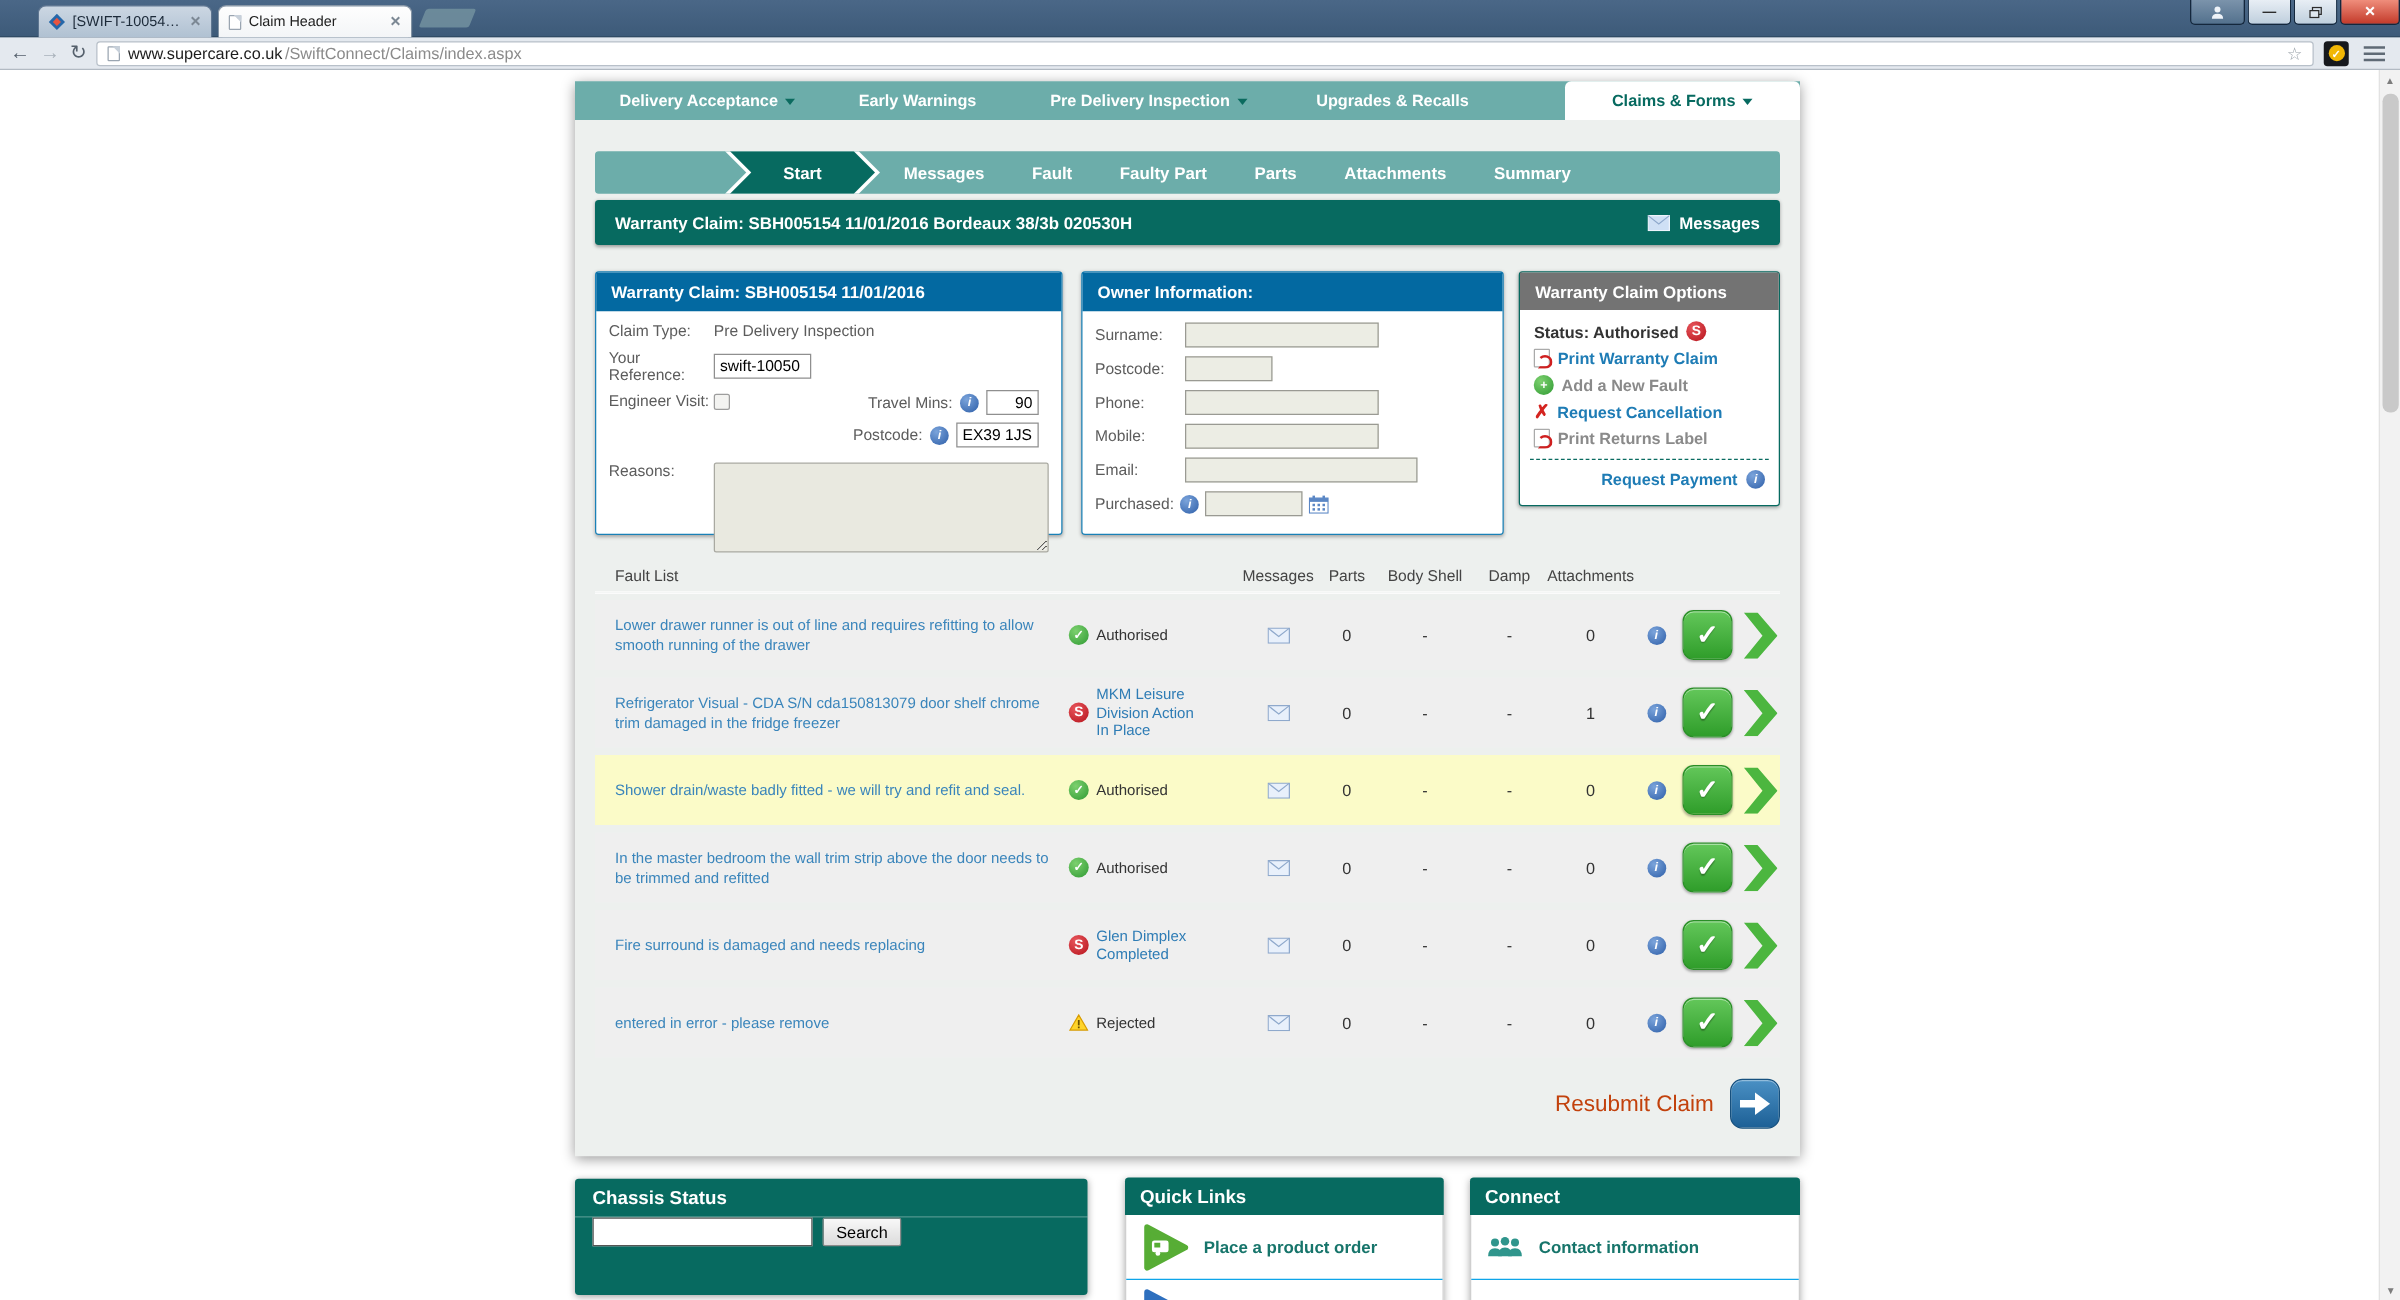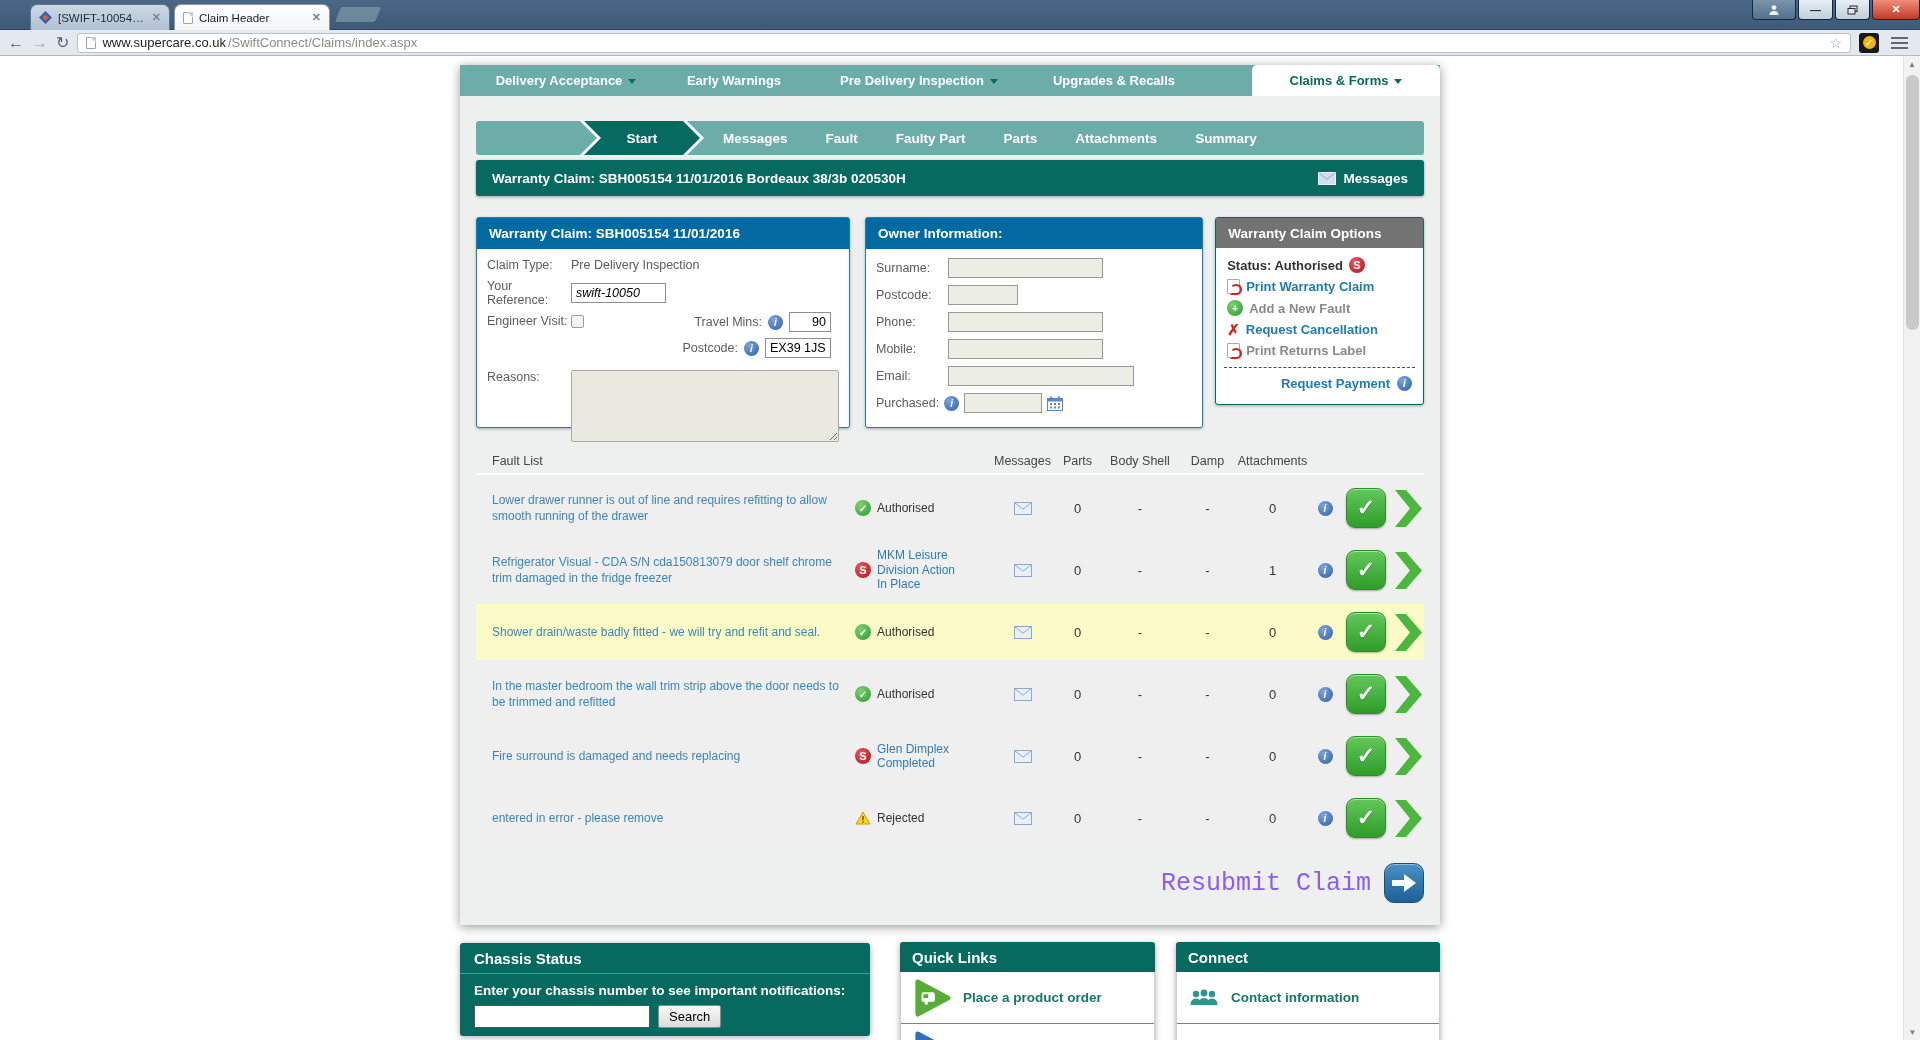--- a/index.html
+++ b/index.html
@@ -106,21 +106,21 @@
   .fstatus.blue .st-text { color:#2e7cb5; }
   .fnum { text-align:center; font-size:13px; color:#333; }
   .fcell { display:flex; align-items:center; justify-content:center; }
   .env-icon { width:18px; height:13px; flex:none; }
   .warn-icon { width:16px; height:14px; flex:none; }
   .check-btn { width:40px; height:40px; border-radius:9px; background:linear-gradient(#63c75a,#2f9d2a); border:1px solid #2a8f27; box-shadow:inset 0 1px 0 rgba(255,255,255,.45), 0 1px 2px rgba(0,0,0,.3); color:#fff; font-size:22px; font-weight:bold; display:flex; align-items:center; justify-content:center; text-shadow:0 1px 1px rgba(0,0,0,.3); }
   .arrow-chev { width:27px; height:37px; flex:none; }
 
   
   #resubmit { display:flex; align-items:center; justify-content:flex-end; gap:13px; margin-top:15px; height:44px; }
-  #resubmit .txt { color:#8b5cf6; font-size:25px;font-family:Liberation Mono, monospace; }
+  #resubmit .txt { color:#c2410c; font-size:18px; }
   #resubmit-btn { width:40px; height:40px; border-radius:10px; background:linear-gradient(#4a90c4,#1d6096); border:1px solid #16507e; box-shadow:inset 0 1px 0 rgba(255,255,255,.4); display:flex; align-items:center; justify-content:center; }
 
   
   .fpanel { position:absolute; top:887px; box-shadow:0 1px 6px rgba(0,0,0,.35); }
   #chassis { left:460px; width:410px; height:93px; background:#076a60; border-radius:3px; color:#fff; }
   #chassis .hdr { font-size:15px; font-weight:bold; padding:7px 14px 6px; border-bottom:1px solid rgba(255,255,255,.3); }
   #chassis .lbl { font-size:13.5px; font-weight:bold; padding:9px 14px 7px; }
   #chassis .row { display:flex; align-items:center; padding:0 14px; gap:8px; }
   #chassis input { width:176px; height:23px; border:1px solid #555; }
   #chassis button { height:23px; padding:0 10px; font-size:13px; background:linear-gradient(#f8f8f8,#dcdcdc); border:1px solid #8a8a8a; border-radius:2px; font-family:"Liberation Sans",sans-serif; }
@@ -254,21 +254,21 @@
 
           <div class="panel" id="panel-claim">
             <div class="panel-hdr">Warranty Claim: SBH005154 11/01/2016</div>
             <div class="pbody">
               <div class="frow">
                   <span class="lab">Claim Type:</span>
                   <span>Pre Delivery Inspection</span>
                 </div>
               <div class="frow">
                   <span class="lab">Your Reference:</span>
-                  <input type="text" style="width: 95px; font-style: italic;" value="swift-10050">
+                  <input type="text" style="width: 78px;" value="swift-10050">
                 </div>
               <div class="frow" style="position:relative; margin-bottom:10px;">
                 <span class="lab">Engineer Visit:</span>
                 <span class="chk"></span>
                 <span class="right-grp" style="top:-2px;">
                   <span>Travel Mins:</span>
                   <span class="info-icon">i</span>
                   <input type="text" style="width: 42px; text-align: right;" value="90">
                 </span>
               </div>
@@ -563,21 +563,20 @@
                 <rect x="1" y="8" width="13" height="6" fill="#fff"></rect>
                 <polygon points="13,2 25,11 13,20" fill="#fff"></polygon>
               </svg>
           </span>
         </div>
       </div>
     </div>
 
     <div class="fpanel" id="chassis">
       <div class="hdr">Chassis Status</div>
-      <div class="lbl">Enter your chassis number to see important notifications:</div>
       <div class="row">
         <input type="text" style="">
         <button>Search</button>
       </div>
     </div>
 
     <div class="fpanel linkpanel" id="quicklinks">
       <div class="hdr">Quick Links</div>
       <div class="link-row">
         <svg width="38" height="38" viewBox="0 0 40 40">

